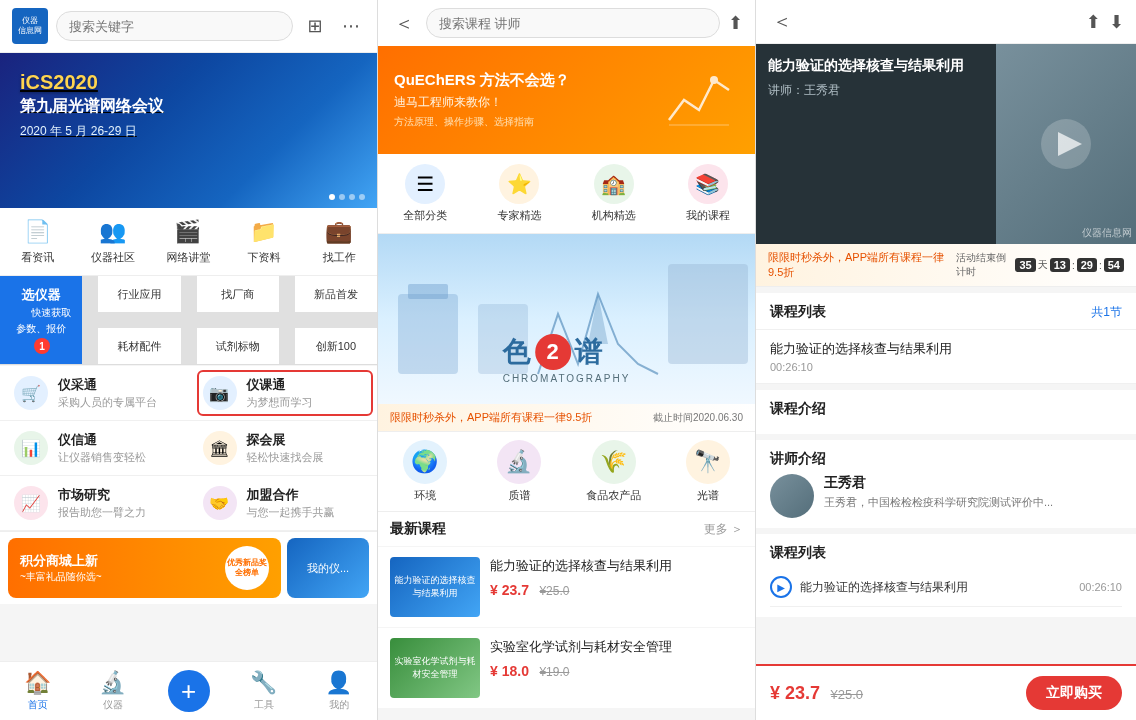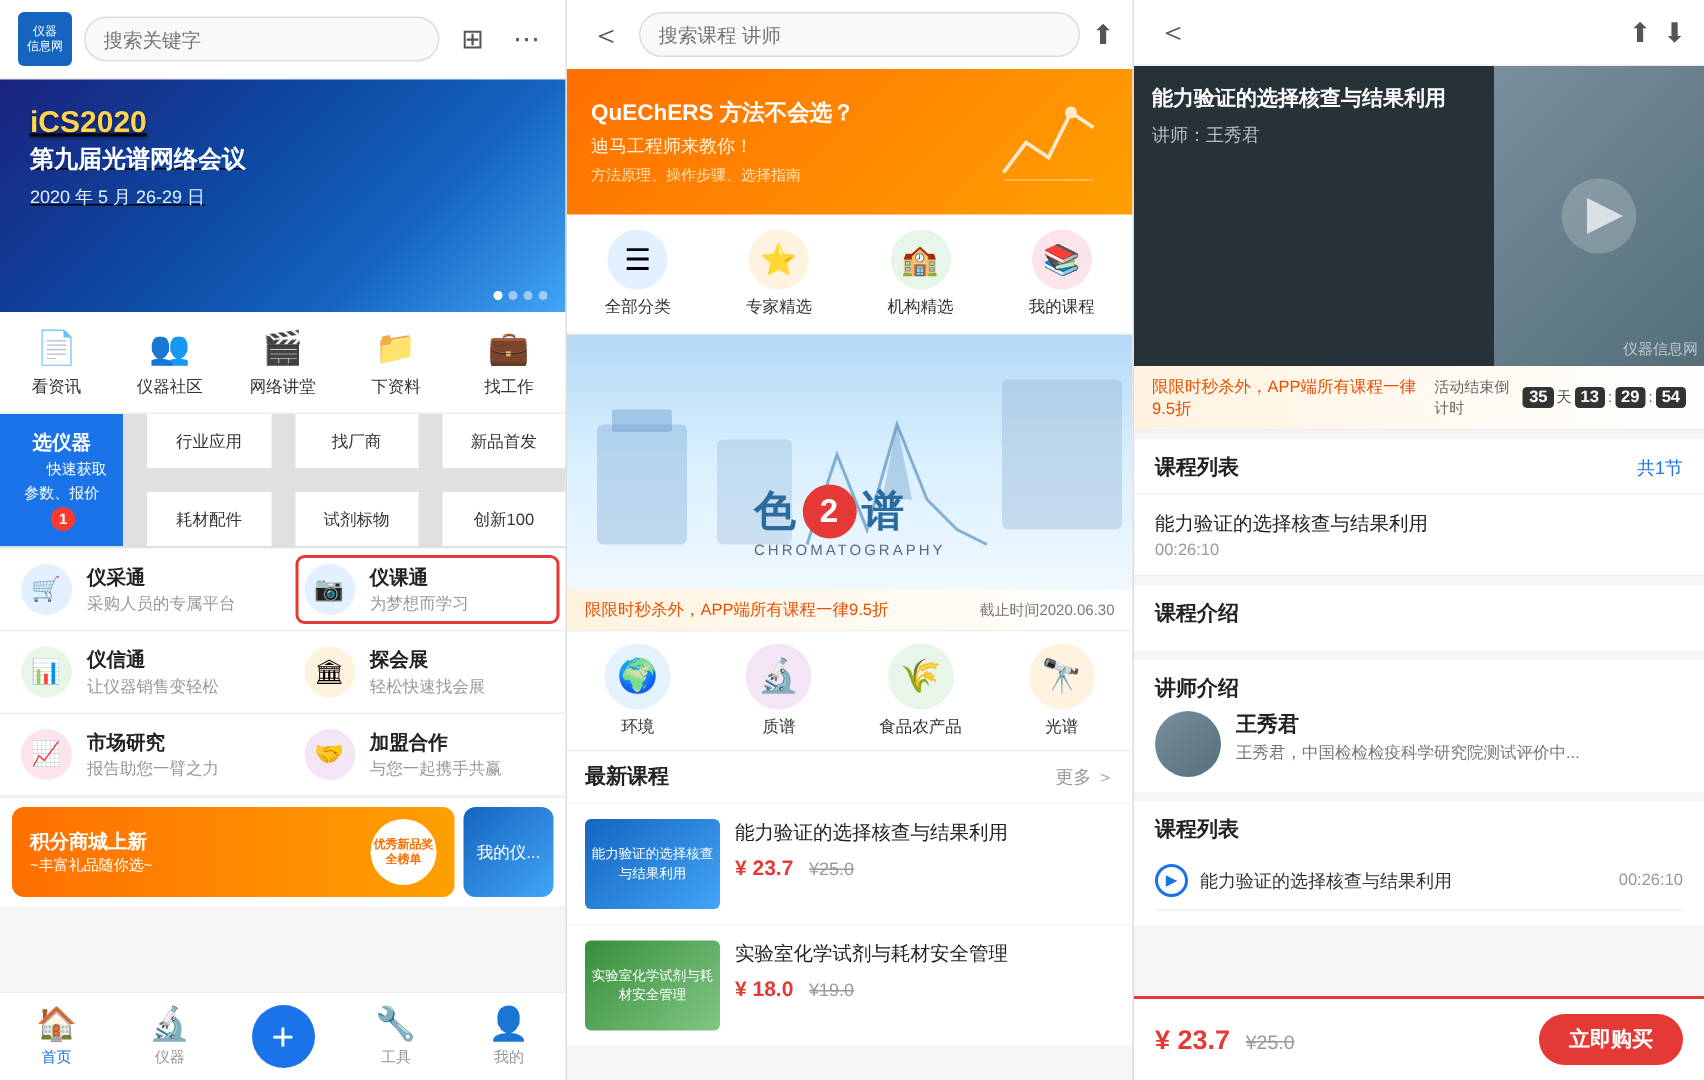--- a/index.html
+++ b/index.html
@@ -306,21 +306,21 @@
       border-radius: 15px;
       padding: 0 12px;
       font-size: 13px;
       color: #999;
       background: #f9f9f9;
     }
     .share-icon { font-size: 18px; color: #555; cursor: pointer; }
 
     .banner2 {
       width: 100%;
-      height: 97px;
+      height: 108px;
       background: linear-gradient(135deg, #ff6f00, #ffa000);
       position: relative;
       overflow: hidden;
       display: flex;
       align-items: center;
       padding: 16px;
     }
     .banner2-left { flex: 1; }
     .banner2-q { color: #fff; font-size: 15px; font-weight: bold; }
     .banner2-sub { color: #fff3e0; font-size: 12px; margin-top: 4px; }
@@ -767,21 +767,21 @@
     <div class="promo-banner" style="flex: 1; margin: 0;">
       <div>
         <div class="promo-text" style="font-weight: bold; font-size: 13px;">积分商城上新</div>
         <div class="promo-text" style="font-size: 10px;">~丰富礼品随你选~</div>
       </div>
       <div class="promo-badge">
         <span>优秀新品奖</span>
         <span>全榜单</span>
       </div>
     </div>
-    <div style="width: 60px; height: 60px; background: linear-gradient(135deg, #1565c0, #42a5f5); border-radius: 8px; display: flex; align-items: center; justify-content: center; margin-left: 6px; font-size: 11px; color: #fff; text-align: right;">
+    <div style="width: 82px; height: 60px; background: linear-gradient(135deg, #1565c0, #42a5f5); border-radius: 8px; display: flex; align-items: center; justify-content: center; margin-left: 6px; font-size: 11px; color: #fff; text-align: right;">
       我的仪...
     </div>
   </div>
 
   <div class="panel1-bottom-nav">
     <div class="bottom-nav-item">
       <div class="bottom-nav-icon active">🏠</div>
       <span class="bottom-nav-label active">首页</span>
     </div>
     <div class="bottom-nav-item">

